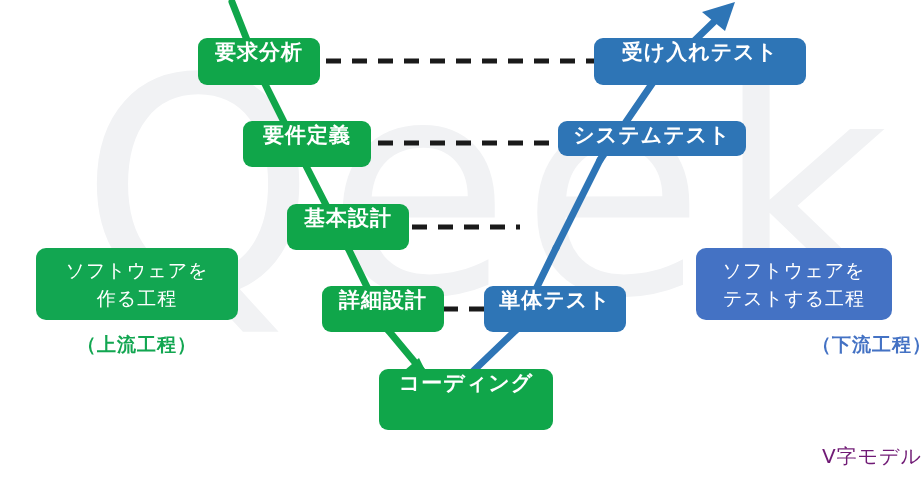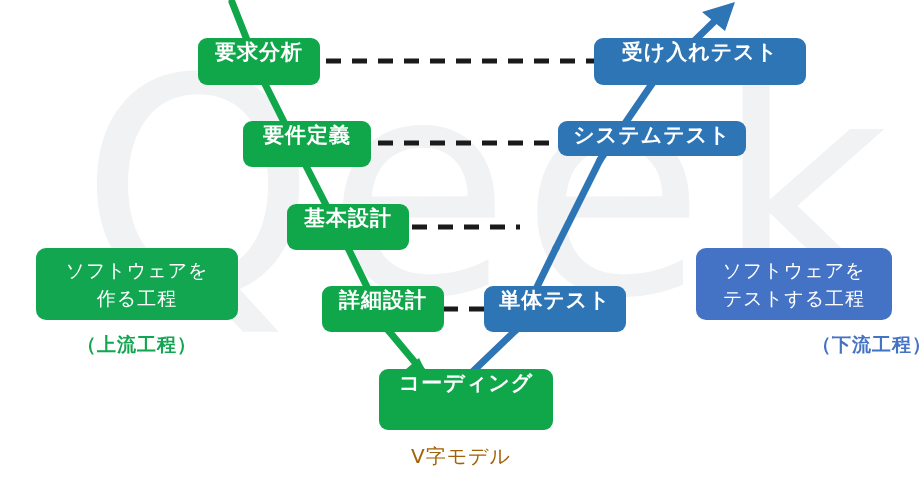--- a/index.html
+++ b/index.html
@@ -70,23 +70,23 @@
     letter-spacing:1px;
     white-space:nowrap;
   }
   .panel-caption.green{color:#12a651;}
   .panel-caption.blue{color:#4472c4;}
 
   
   #figure-caption{
     position:absolute;
     left:0;right:0;top:443px;
-    text-align:center;
+    text-align:right;
     font-size:20px;
-    color:#a16207;
+    color:#701a75;
     letter-spacing:1px;
     font-weight:400;
   }
 </style>
 </head>
 <body>
 
 <div id="stage">
 
   <div id="watermark">

